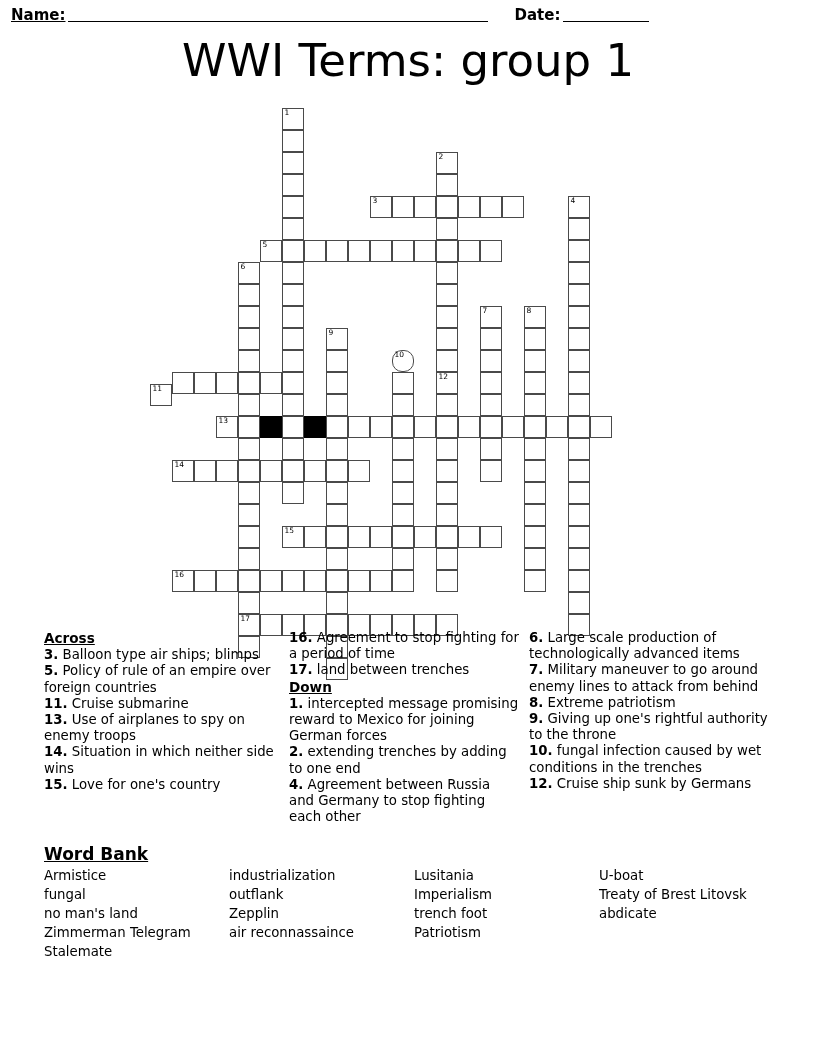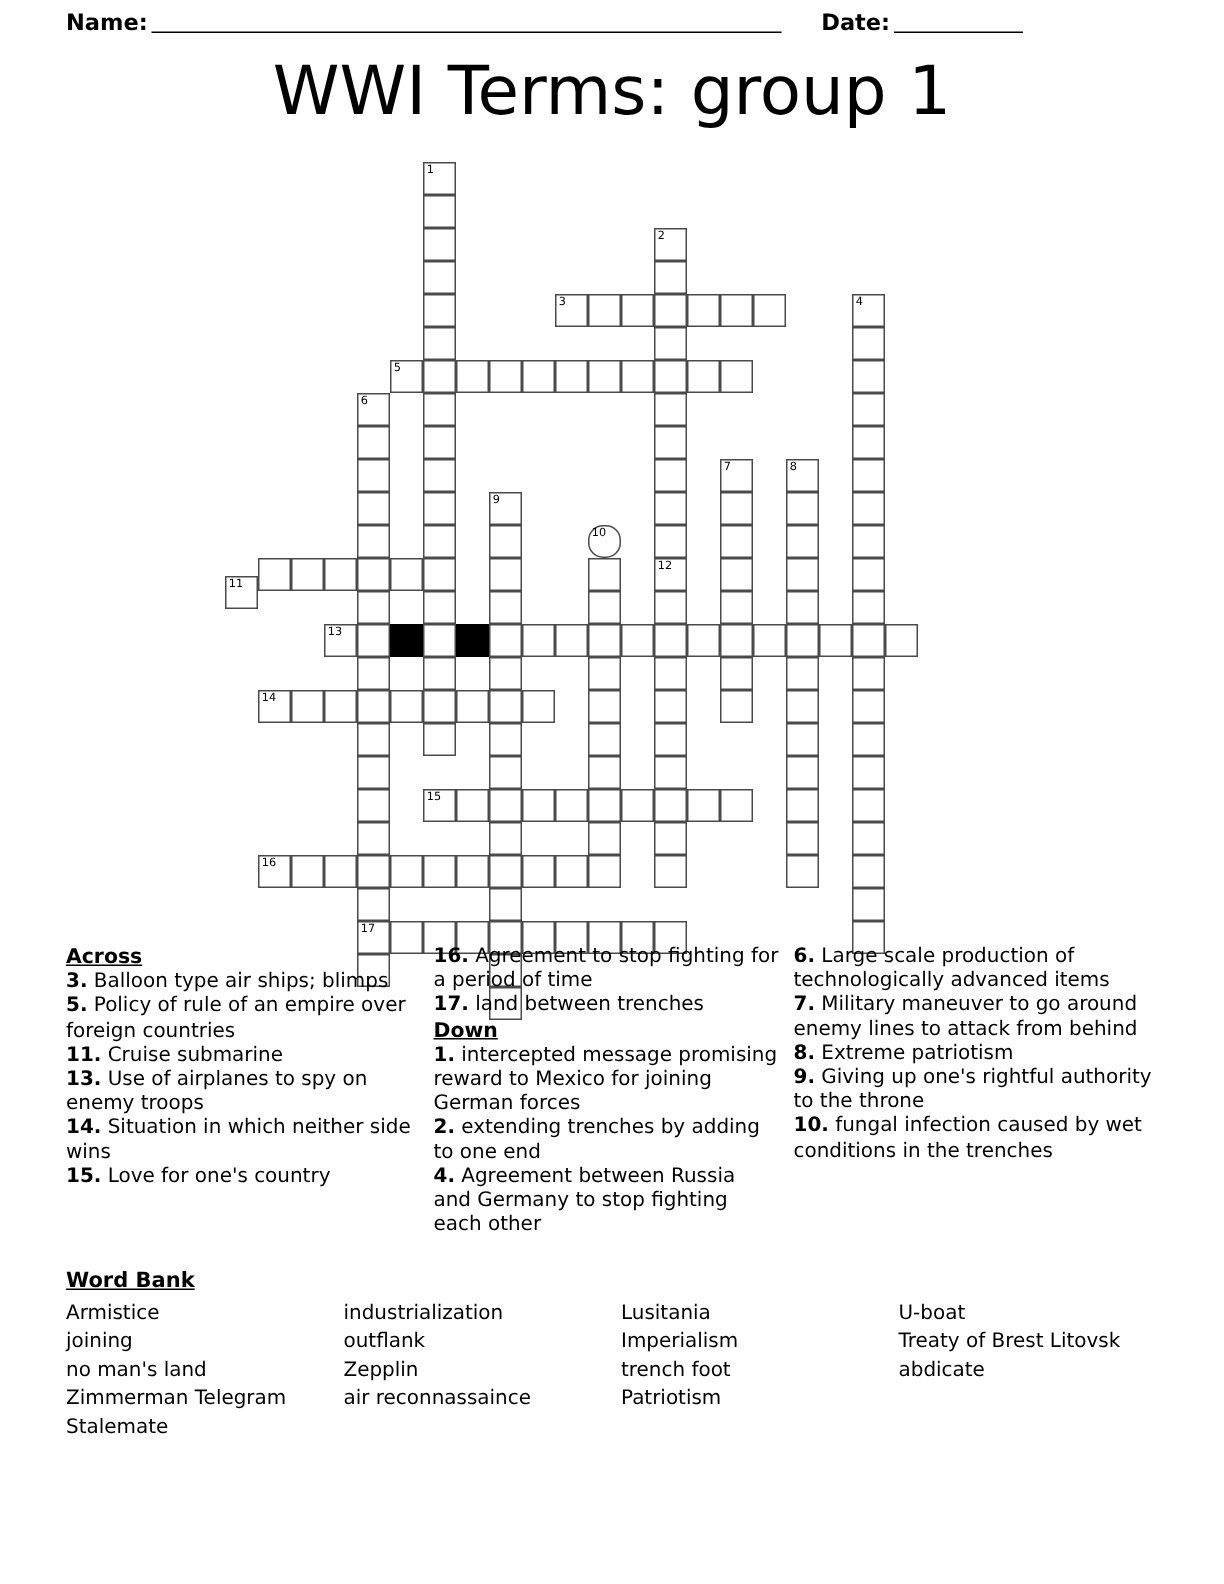--- a/index.html
+++ b/index.html
@@ -12,21 +12,21 @@
     overflow:hidden;
   }
   .page{position:relative;width:816px;height:1056px;}
 
   
   .hdr{
     position:absolute;left:0;top:0;width:816px;height:30px;
     display:flex;align-items:center;
     font-size:15px;
   }
-  .hdr-name{margin-left:44px;font-weight:bold;white-space:nowrap;}
+  .hdr-name{margin-left:11px;font-weight:bold;white-space:nowrap;text-decoration:underline;}
   .hdr-rule{
     flex:0 0 auto;border-bottom:1.5px solid #000;
     height:13px;margin-left:3px;
   }
   .rule-long{width:420px;}
   .rule-short{width:86px;}
   .hdr-date{margin-left:26px;font-weight:bold;white-space:nowrap;}
 
   .title{
     position:absolute;left:0;top:34px;width:816px;
@@ -86,21 +86,21 @@
   
   #wordbank{
     position:absolute;
     left:44px;top:845px;
     width:740px;
     font-size:13.3px;
     line-height:19px;
   }
   .wb-head{
     font-weight:bold;text-decoration:underline;
-    font-size:14px;margin-bottom:2px;
+    font-size:17px;margin-bottom:2px;
   }
   .wb-cols{display:flex;}
   .wb-col{width:185px;}
   .wb-item{white-space:nowrap;}
 </style>
 </head>
 <body>
 
 <div class="page">
 
@@ -350,29 +350,30 @@
         <div class="clue"><b>1.</b><span> intercepted message promising reward to Mexico for joining German forces</span></div>
         <div class="clue"><b>2.</b><span> extending trenches by adding to one end</span></div>
         <div class="clue"><b>4.</b><span> Agreement between Russia and Germany to stop fighting each other</span></div>
       </div>
     <div class="clue-col c3">
         <div class="clue"><b>6.</b><span> Large scale production of technologically advanced items</span></div>
         <div class="clue"><b>7.</b><span> Military maneuver to go around enemy lines to attack from behind</span></div>
         <div class="clue"><b>8.</b><span> Extreme patriotism</span></div>
         <div class="clue"><b>9.</b><span> Giving up one's rightful authority to the throne</span></div>
         <div class="clue"><b>10.</b><span> fungal infection caused by wet conditions in the trenches</span></div>
+        <div class="clue"><b>12.</b><span> Cruise ship sunk by Germans</span></div>
       </div>
   </div>
 
   <div id="wordbank">
     <div class="wb-head">Word Bank</div>
     <div class="wb-cols">
         <div class="wb-col">
           <div class="wb-item">Armistice</div>
-          <div class="wb-item">joining</div>
+          <div class="wb-item">fungal</div>
           <div class="wb-item">no man's land</div>
           <div class="wb-item">Zimmerman Telegram</div>
           <div class="wb-item">Stalemate</div>
         </div>
         <div class="wb-col">
           <div class="wb-item">industrialization</div>
           <div class="wb-item">outflank</div>
           <div class="wb-item">Zepplin</div>
           <div class="wb-item">air reconnassaince</div>
         </div>

